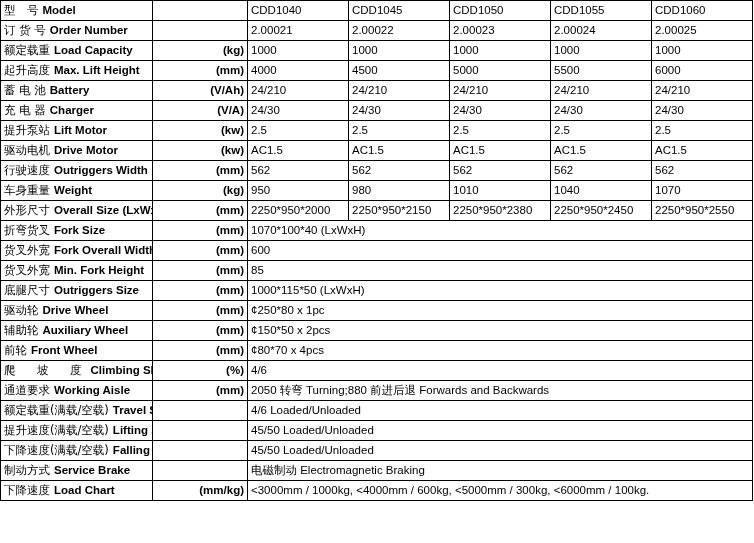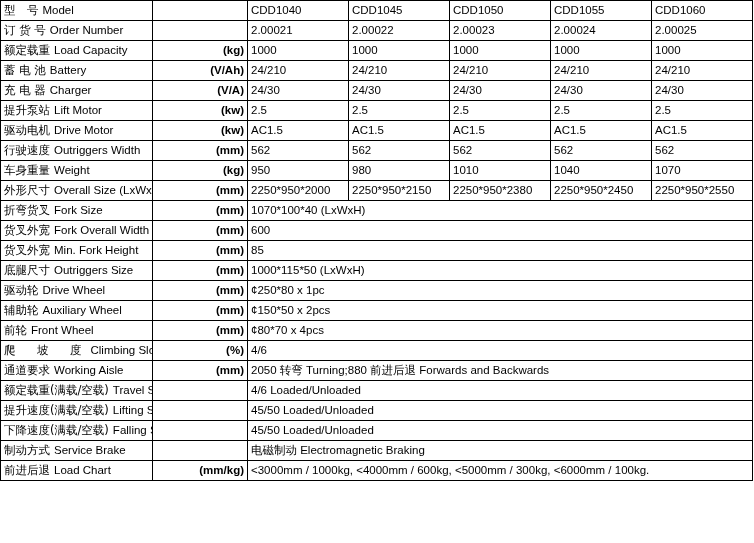--- a/index.html
+++ b/index.html
@@ -46,21 +46,21 @@
   }
   td.val {
     padding-left: 5px;
     text-align: left;
   }
   .cn {
     font-family: "DejaVu Sans", sans-serif;
     font-size: 11.5px;
   }
   .en {
-    font-weight: normal;
+    font-weight: bold;
     font-size: 11.5px;
   }
   .label-inner {
     display: flex;
     align-items: baseline;
     text-align: center;
   }
   .label-inner .cn {
     letter-spacing: 0px;
   }
@@ -126,20 +126,34 @@
         <td class="unit">(kg)</td>
         <td class="val">1000</td>
         <td class="val">1000</td>
         <td class="val">1000</td>
         <td class="val">1000</td>
         <td class="val">1000</td>
       </tr>
       <tr>
         <td class="label">
           <div class="label-inner">
+            <span class="cn">起升高度</span>
+            <span class="en">Max. Lift Height</span>
+          </div>
+        </td>
+        <td class="unit">(mm)</td>
+        <td class="val">4000</td>
+        <td class="val">4500</td>
+        <td class="val">5000</td>
+        <td class="val">5500</td>
+        <td class="val">6000</td>
+      </tr>
+      <tr>
+        <td class="label">
+          <div class="label-inner">
             <span class="cn">蓄 电 池</span>
             <span class="en">Battery</span>
           </div>
         </td>
         <td class="unit">(V/Ah)</td>
         <td class="val">24/210</td>
         <td class="val">24/210</td>
         <td class="val">24/210</td>
         <td class="val">24/210</td>
         <td class="val">24/210</td>
@@ -354,21 +368,21 @@
             <span class="cn">制动方式</span>
             <span class="en">Service Brake</span>
           </div>
         </td>
         <td class="unit"></td>
         <td class="val spanval" colspan="5">电磁制动 Electromagnetic Braking</td>
       </tr>
       <tr>
         <td class="label">
           <div class="label-inner">
-            <span class="cn">前进后退</span>
+            <span class="cn">下降速度</span>
             <span class="en">Load Chart</span>
           </div>
         </td>
         <td class="unit">(mm/kg)</td>
         <td class="val spanval" colspan="5">&lt;3000mm / 1000kg,    &lt;4000mm / 600kg, &lt;5000mm / 300kg, &lt;6000mm / 100kg.</td>
       </tr>
     </tbody>
 </table>
 
 </body></html>

